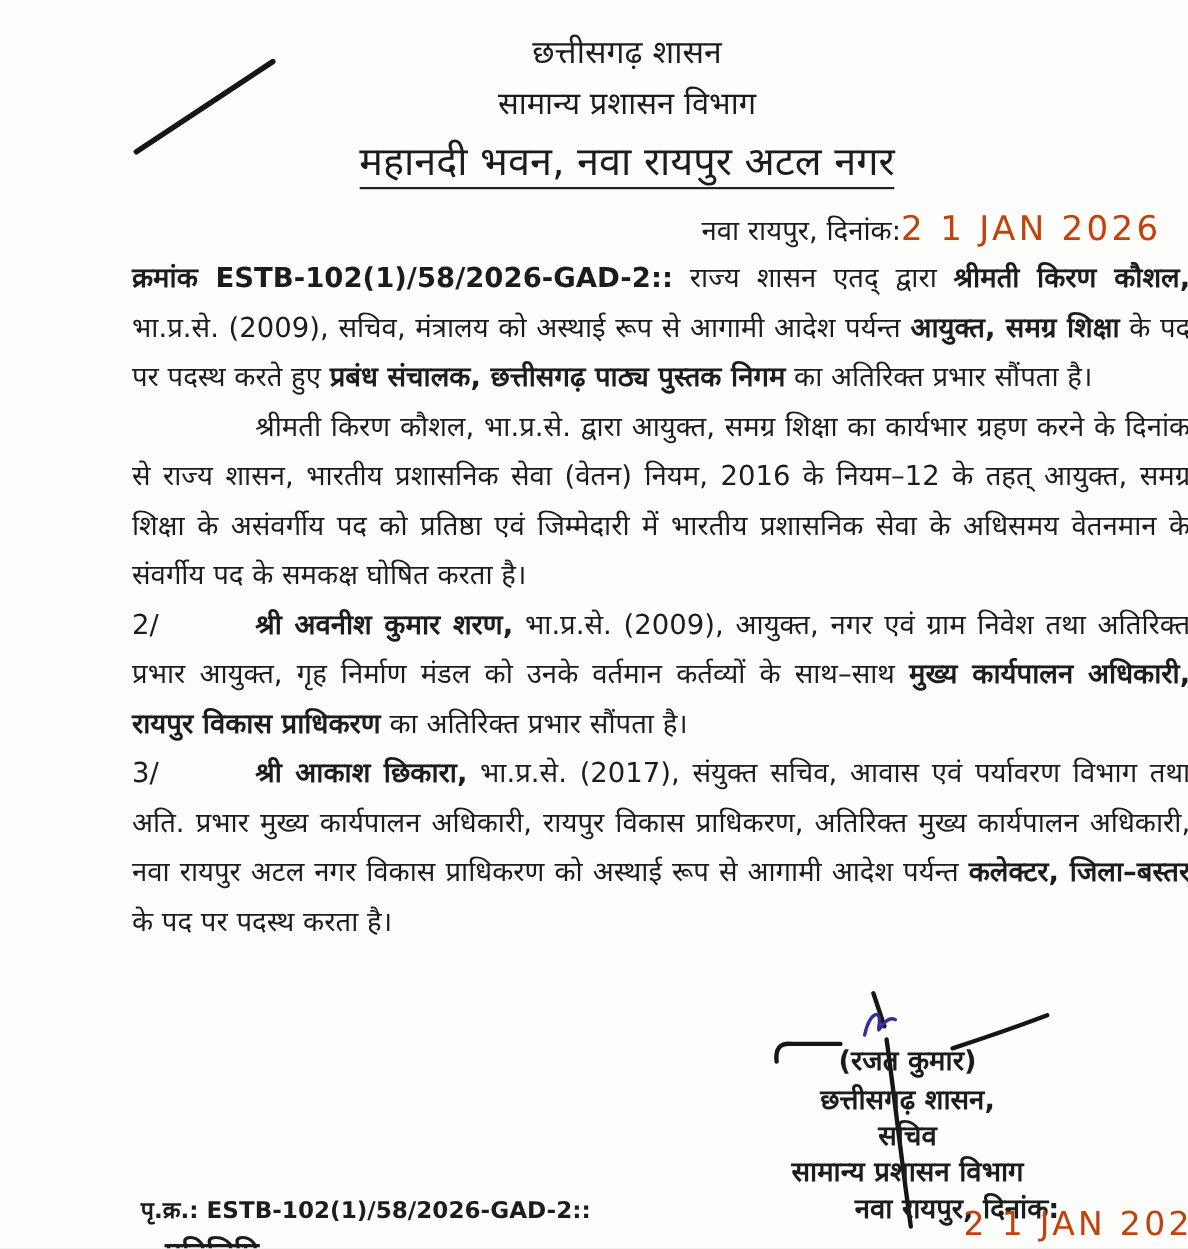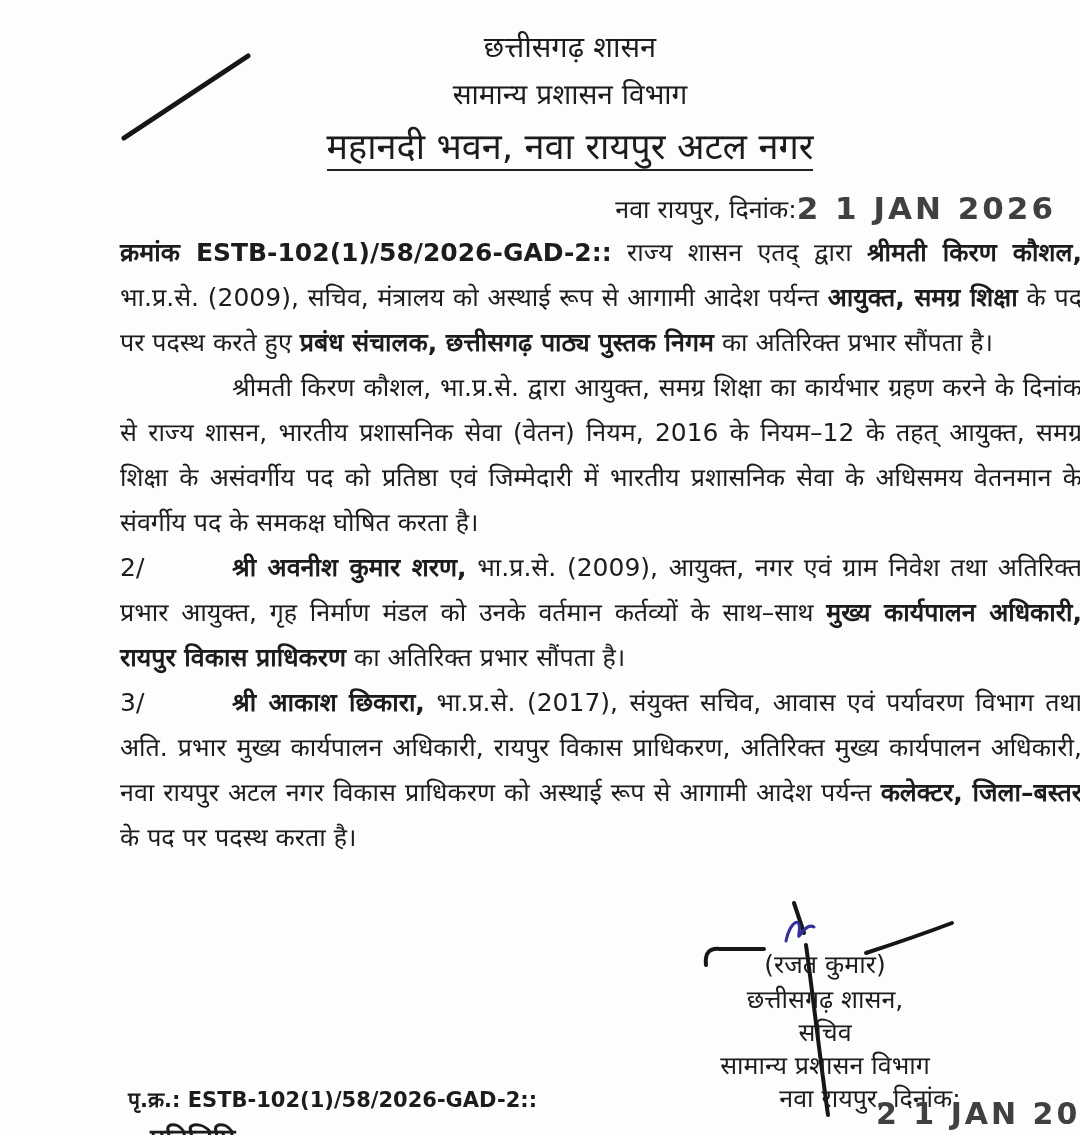--- a/index.html
+++ b/index.html
@@ -13,33 +13,33 @@
   .h-line1 { font-size:29px; margin-bottom:9px; }
   .h-line2 { font-size:28px; margin-bottom:9px; }
   .h-line3 { font-size:26px; margin-bottom:8px; }
   .h-line4 { font-size:36px; margin-bottom:9px; }
   .h-line4 .ul { border-bottom:2px solid #222; padding-bottom:2px; }
   .h-order { font-size:26px; letter-spacing:1px; }
   
   .dateline { position:absolute; top:190px; right:24px; display:flex; align-items:center; }
   .date-label { font-size:25px; }
   .stamp {
-    color:#404040; font-weight:bold; font-size:31px; letter-spacing:3px;
+    color:#c2410c; font-weight:normal; font-size:31px; letter-spacing:3px;
     font-family:"DejaVu Sans", sans-serif; white-space:nowrap;
   }
   
   .body { position:absolute; top:230px; left:100px; width:962px; font-size:25px; line-height:45px; text-align:justify;margin-left:20px; }
   .body p { margin:0; }
   .b { font-weight:bold; }
   .indent { text-indent:112px; }
   .para-num { display:inline-block; width:112px; font-weight:normal; }
   
   .closing { position:absolute; top:828px; left:628px; width:336px; text-align:center; font-size:25px; line-height:38px; }
   
-  .signature { position:absolute; top:948px; left:665px; width:320px; text-align:center; font-size:25px; line-height:33px; }
+  .signature { position:absolute; top:948px; left:665px; width:320px; text-align:center; font-size:25px; line-height:33px;font-weight:bold; }
   .sig-name { margin-bottom:2px; }
   .sig-shift { transform:translateX(45px); }
   .sig-stamp { position:absolute; top:1096px; left:876px; }
   .sig-stamp .stamp { font-size:30px; }
   
   .footer { position:absolute; top:1085px; left:128px; font-size:21px; font-weight:bold; }
   .footer .devanagari { font-weight:bold; }
   .cut-text { position:absolute; top:1119px; left:150px; font-size:27px; font-weight:bold; }
   
   .tick-svg { position:absolute; top:42px; left:112px; }

